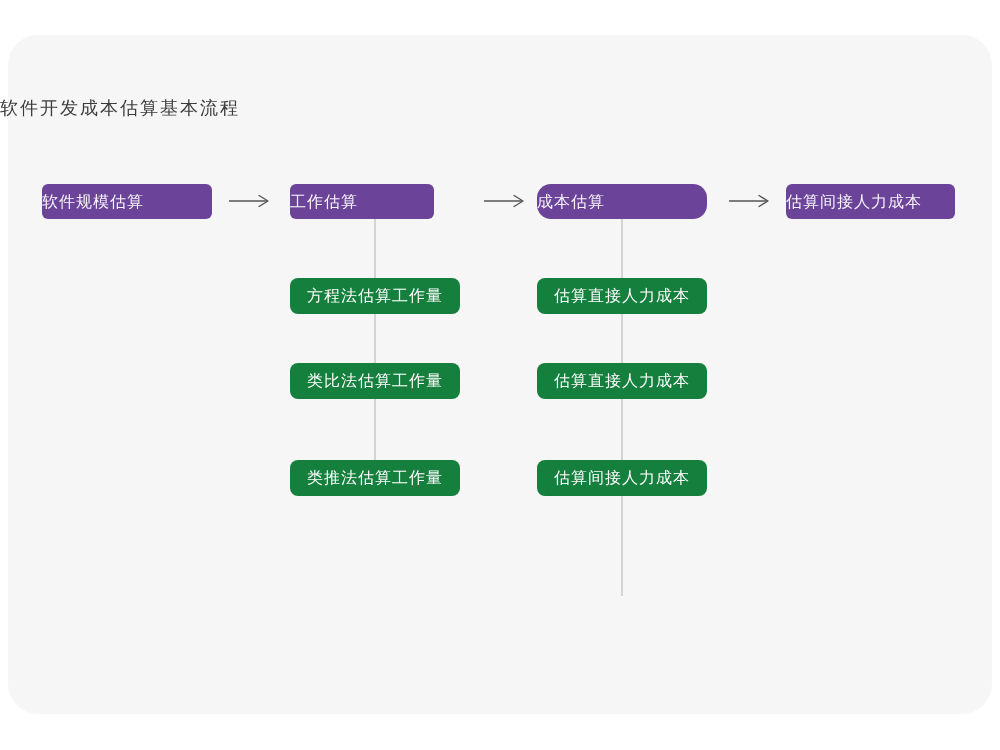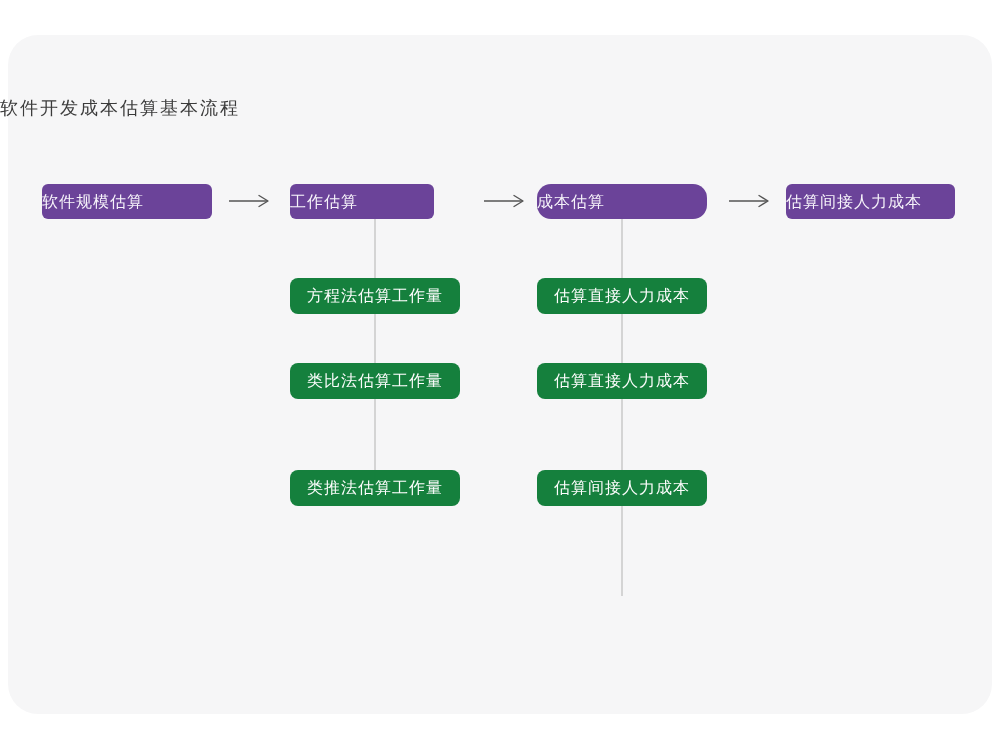--- a/index.html
+++ b/index.html
@@ -70,21 +70,21 @@
     color: #fdfdfd;
     font-size: 16px;
     letter-spacing: 1px;
     text-align: center;
     z-index: 3;
   }
   .colA { left: 290px; }
   .colB { left: 537px; }
   .row1 { top: 278px; }
   .row2 { top: 363px; }
-  .row3 { top: 470px; }
+  .row3 { top: 460px; }
   .row4 { top: 578px; }
 </style>
 </head>
 <body>
 
 <div class="stage">
   <div class="card"></div>
 
   <div class="diagram-title">软件开发成本估算基本流程</div>
 

